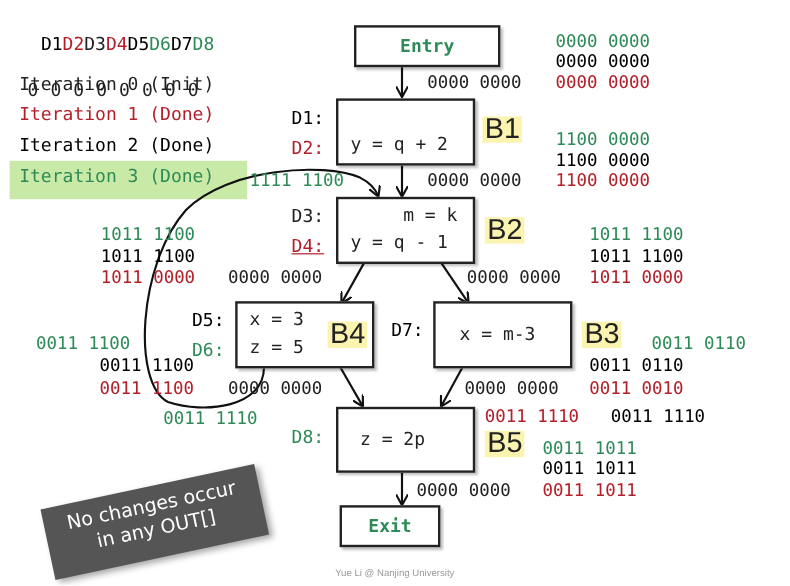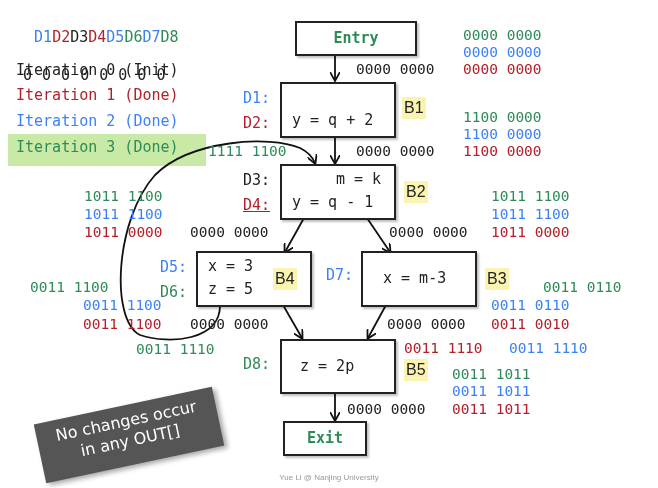--- a/index.html
+++ b/index.html
@@ -2,24 +2,24 @@
 <html><head>
 <meta charset="utf-8">
 <style>
   html, body { margin:0; padding:0; }
   body { width:658px; height:488px; background:#ffffff; position:relative; overflow:hidden;
          font-family:"DejaVu Sans Mono", monospace; }
   .t { position:absolute; white-space:pre; font-family:"DejaVu Sans Mono", monospace; font-size:14.5px; line-height:17px; }
   .hdr { font-family:"DejaVu Sans Mono", monospace; font-size:15px; }
   .blk { position:absolute; border:2px solid #222; background:#fff; box-shadow:2px 2px 2px rgba(0,0,0,0.25); }
   .blk .line { position:absolute; left:10px; white-space:pre; font-family:"DejaVu Sans Mono", monospace; font-size:15px; color:#222; }
-  .lbl { position:absolute; background:#fbf3b0; font-family:"Liberation Sans", sans-serif; font-size:16px; color:#222; padding:0 2px; line-height:22px; }
+  .lbl { position:absolute; background:#fbf3b0; font-family:"Liberation Sans", sans-serif; font-size:24px; color:#222; padding:0 2px; line-height:22px; }
   .dl { position:absolute; font-family:"DejaVu Sans Mono", monospace; font-size:15px; }
   .green { color:#2e8b57; }
-  .blue { color:#3b82f6;text-align:right; }
+  .blue { color:#000000;text-align:right; }
   .red { color:#b3202a; }
   .black { color:#222; }
   svg.edges { position:absolute; left:0; top:0; }
   .note { position:absolute; left:38px; top:405px; width:182px; height:54px; background:#555; color:#fff;
           transform:rotate(-12deg); box-shadow:3px 3px 5px rgba(0,0,0,0.35);
           font-family:"DejaVu Sans", sans-serif; font-size:16px; text-align:center; line-height:20px; padding-top:6px; }
   .footer { position:absolute; left:0; width:658px; top:473px; text-align:center; font-family:"Liberation Sans", sans-serif; font-size:8px; color:#999; }
 </style>
 </head>
 <body>

